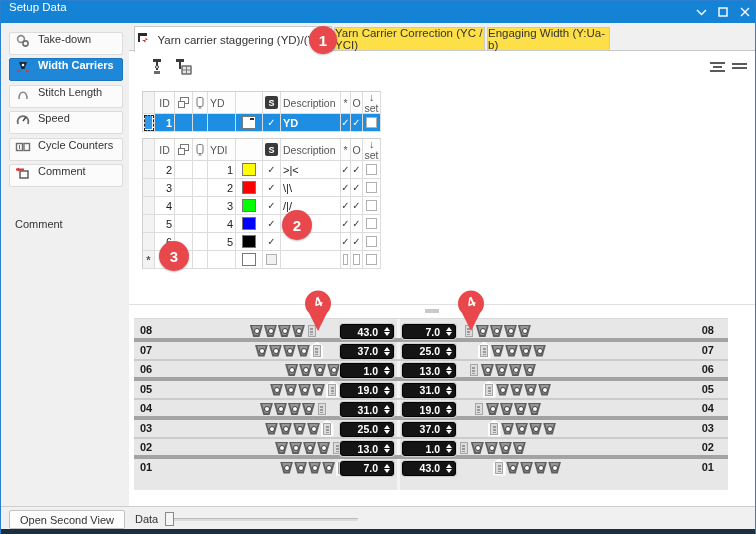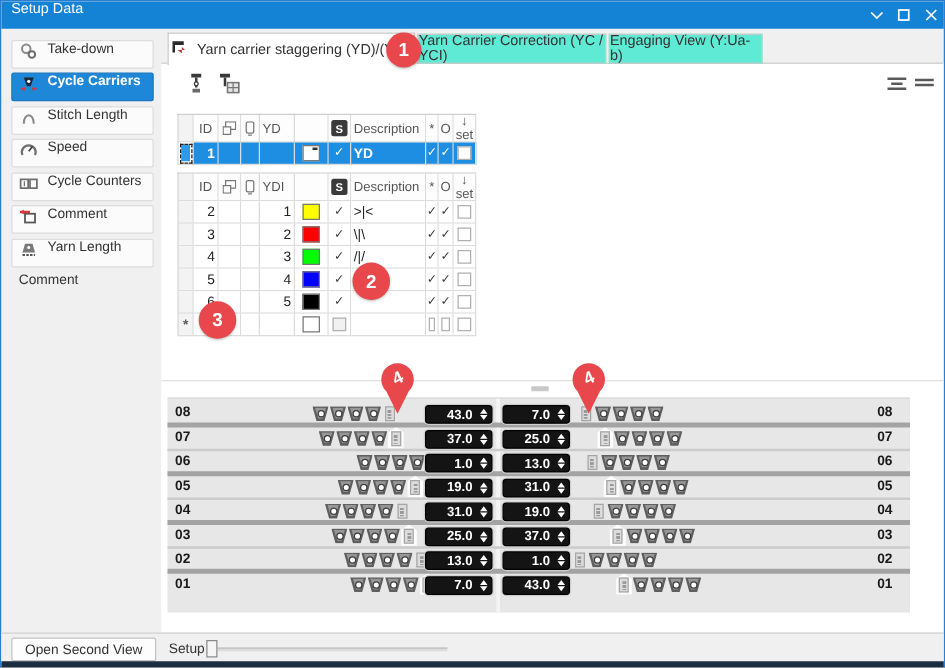--- a/index.html
+++ b/index.html
@@ -12,21 +12,21 @@
   .wbtn{width:16px;height:16px;display:flex;align-items:center;justify-content:center;cursor:default;}
   .bottomedge{position:absolute;left:0;bottom:0;width:756px;height:5px;background:#1c2e42;}
   
   .sideitem{position:absolute;left:8px;width:114px;height:23px;background:#fbfbfb;border:1px solid #dcdcdc;
     border-radius:2px;display:flex;align-items:flex-start;font-size:11px;color:#333;padding-left:5px;gap:7px;}
   .sideitem.sel{background:#1f87d7;border-color:#1a76c0;color:#fff;font-weight:bold;}
   .sideitem.plain{background:transparent;border-color:transparent;}
   .sicon{width:16px;height:16px;flex:0 0 16px;}
   
   .panel{position:absolute;left:128px;top:49px;width:626px;height:456px;background:#fff;border-top:1px solid #c8c8c8;}
-  .tab{position:absolute;top:26px;height:24px;background:#5eead4;border:1px solid #c9c9c9;
+  .tab{position:absolute;top:26px;height:24px;background:#fde047;border:1px solid #c9c9c9;
     display:flex;align-items:center;justify-content:center;font-size:11.5px;color:#333;gap:6px;}
   .tab.active{top:25px;height:26px;background:#fff;border-bottom:none;z-index:3;}
   
   .tbicon{position:absolute;width:20px;height:20px;}
   .viewbars{position:absolute;display:flex;flex-direction:column;gap:2px;}
   .viewbars i{display:block;height:2px;background:#5a5a5a;}
   
   .tbl{position:absolute;left:141px;display:grid;grid-template-columns:12px 20px 18px 15px 28px 27px 18px 60px 10px 12px 18px;
     border-top:1px solid #cfcfcf;border-left:1px solid #cfcfcf;background:#fff;font-size:11px;color:#222;}
   .tbl .c{border-right:1px solid #dcdcdc;border-bottom:1px solid #dcdcdc;display:flex;align-items:center;
@@ -121,21 +121,21 @@
   </div>
   <div class="sideitem sel" style="top:57px">
     <span class="sicon">
       <svg width="16" height="16" viewBox="0 0 16 16">
           <path d="M4,3 h8 l-2.5,7 h-3 z" fill="#1b2a3a"></path>
           <circle cx="8" cy="6" r="1.3" fill="#fff"></circle>
           <path d="M1,12 l4,1.5 v-3 z" fill="#d03a3a"></path>
           <path d="M15,12 l-4,1.5 v-3 z" fill="#d03a3a"></path>
         </svg>
     </span>
-    <span>Cycle Carriers</span>
+    <span>Width Carriers</span>
   </div>
   <div class="sideitem" style="top:84px">
     <span class="sicon">
       <svg width="16" height="16" viewBox="0 0 16 16">
           <path d="M4,13 C4,4 12,4 12,13" fill="none" stroke="#8a8a8a" stroke-width="1.6"></path>
         </svg>
     </span>
     <span>Stitch Length</span>
   </div>
   <div class="sideitem" style="top:110px">
@@ -160,50 +160,40 @@
   <div class="sideitem" style="top:163px">
     <span class="sicon">
       <svg width="16" height="16" viewBox="0 0 16 16">
           <rect x="5" y="6" width="8" height="7" fill="none" stroke="#555" stroke-width="1.4"></rect>
           <path d="M1,4.5 h8" stroke="#d03a3a" stroke-width="2"></path>
           <path d="M1,4.5 l3,-2 v4 z" fill="#d03a3a"></path>
         </svg>
     </span>
     <span>Comment</span>
   </div>
-  <div class="sideitem" style="top:190px">
-    <span class="sicon">
-      <svg width="16" height="16" viewBox="0 0 16 16">
-          <path d="M5,3 h6 l2,7 h-10 z" fill="#7a7a7a"></path>
-          <circle cx="8" cy="6" r="1.2" fill="#fff"></circle>
-          <path d="M3,12 h10" stroke="#555" stroke-width="1.6" stroke-dasharray="2 1"></path>
-        </svg>
-    </span>
-    <span>Yarn Length</span>
-  </div>
   <div class="sideitem plain" style="top:216px">
     <span>Comment</span>
   </div>
 
   <div class="panel"></div>
 
   <div class="tab active" style="left:133px;width:198px;">
     <span>
       <svg width="16" height="13" viewBox="0 0 16 13">
           <path d="M2,1 h9 v3 h-7 v6 h-2 z" fill="#2b2b2b"></path>
           <path d="M6,8 h6 l-2.5,-2.5 v5 z" fill="#c9302f"></path>
         </svg>
     </span>
     <span>Yarn carrier staggering (YD)/(YDI)</span>
   </div>
   <div class="tab" style="left:333px;width:151px;">
     <span>Yarn Carrier Correction (YC / YCI)</span>
   </div>
   <div class="tab" style="left:486px;width:123px;">
-    <span>Engaging View (Y:Ua-b)</span>
+    <span>Engaging Width (Y:Ua-b)</span>
   </div>
 
   <span class="tbicon" style="left:148px;top:56px;">
     <svg width="18" height="20" viewBox="0 0 18 20">
         <path d="M4,2 h8 v3 h-8 z" fill="#3a3a3a"></path>
         <path d="M7,5 h2 v8 h-2 z" fill="#3a3a3a"></path>
         <circle cx="8" cy="10" r="1.5" fill="#fff" stroke="#3a3a3a"></circle>
         <path d="M5,14 h6 v3 h-6 z" fill="#6a6a6a"></path>
       </svg>
   </span>
@@ -738,19 +728,19 @@
   </div>
   <div class="pin" style="left:455px;top:289px;">
     <svg width="30" height="42" viewBox="0 0 30 42">
         <path d="M15,41 L6,23 A13 13 0 1 1 24,23 Z" fill="#e8474b"></path>
       </svg>
     <span class="num">4</span>
   </div>
 
   <div class="footer">
     <div class="btn">Open Second View</div>
-    <span class="zoomlab">Setup</span>
+    <span class="zoomlab">Data</span>
     <div class="ztrack"></div>
     <div class="zthumb"></div>
   </div>
 
   <div class="bottomedge"></div>
 </div>
 
 </body></html>

